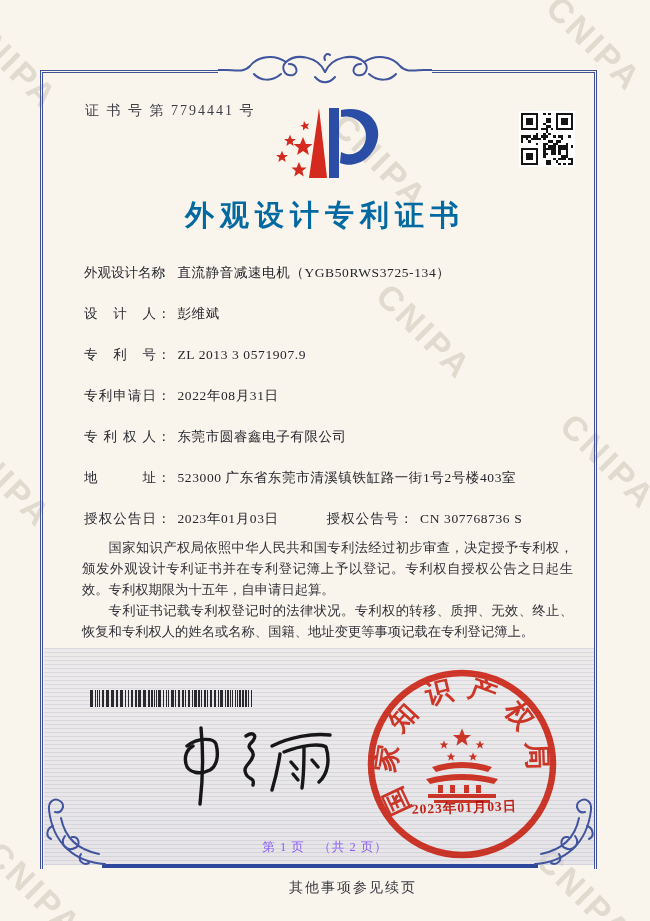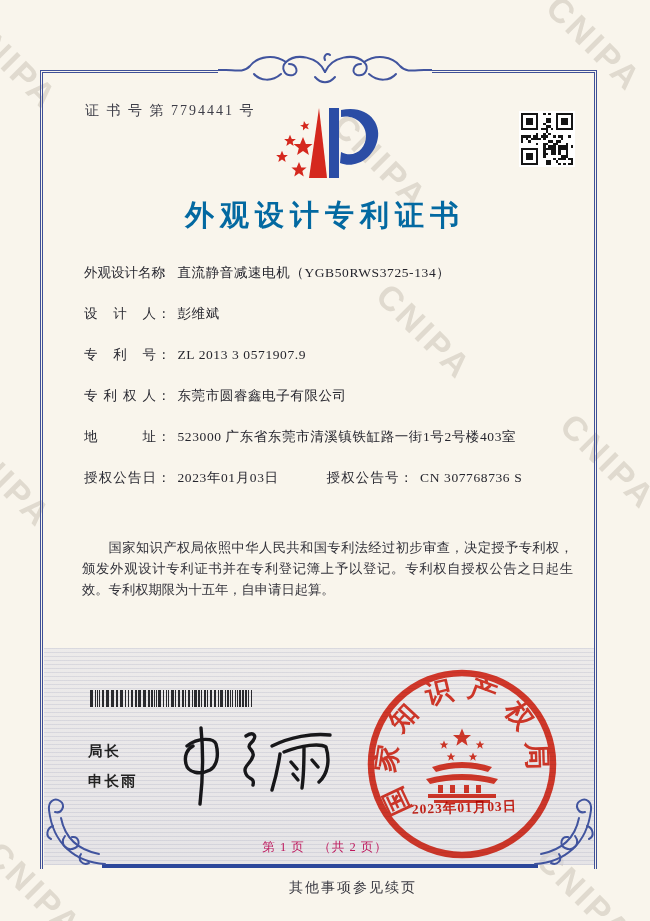--- a/index.html
+++ b/index.html
@@ -61,21 +61,21 @@
 
   .seal { position:absolute; left:364px; top:666px; width:196px; height:196px; z-index:5;
           mix-blend-mode:multiply; opacity:0.94; }
   .seal-arc { font-size:27px; font-weight:bold; letter-spacing:12px; fill:#e2301f;
               font-family:"Liberation Serif","DejaVu Serif",serif; }
   .seal-date { position:absolute; left:377px; top:799px; width:175px; text-align:center; z-index:6;
                color:#d8251a; font-weight:bold; font-size:13.5px; letter-spacing:1px;
                transform:rotate(-2deg); mix-blend-mode:multiply; }
 
   .page-indicator { position:absolute; left:0; top:839px; width:650px; text-align:center; z-index:4;
-                    font-size:12.5px; letter-spacing:1px; color:#be185d; }
+                    font-size:12.5px; letter-spacing:1px; color:#8b5cf6; }
   .continuation { position:absolute; left:0; top:879px; width:650px; text-align:center; z-index:4;
                   font-size:14px; letter-spacing:2px; color:#3a3a42;padding-left:28px; }
   .flourish { stroke:#41549e; fill:none; stroke-width:2; stroke-linecap:round; }
 </style>
 </head>
 <body>
 
 <div class="page">
 
   <div id="wm-layer">
@@ -271,27 +271,29 @@
         <rect x="20" y="20" width="1" height="1" fill="#151515"></rect>
       </svg>
   </div>
 
   <div class="title">外观设计专利证书</div>
 
   <div class="fields" id="fields-container">
       <div class="frow"><span class="flabel">外观设计名称</span><span class="fcolon">：</span><span class="fvalue">直流静音减速电机（YGB50RWS3725-134）</span></div>
       <div class="frow"><span class="flabel">设计人</span><span class="fcolon">：</span><span class="fvalue">彭维斌</span></div>
       <div class="frow"><span class="flabel">专利号</span><span class="fcolon">：</span><span class="fvalue">ZL 2013 3 0571907.9</span></div>
+      <div class="frow"><span class="flabel">专利申请日</span><span class="fcolon">：</span><span class="fvalue">2022年08月31日</span></div>
       <div class="frow"><span class="flabel">专利权人</span><span class="fcolon">：</span><span class="fvalue">东莞市圆睿鑫电子有限公司</span></div>
       <div class="frow"><span class="flabel">地址</span><span class="fcolon">：</span><span class="fvalue">523000 广东省东莞市清溪镇铁缸路一街1号2号楼403室</span></div>
       <div class="frow"><span class="flabel">授权公告日</span><span class="fcolon">：</span><span class="fvalue">2023年01月03日</span><span class="fpair2"><span class="flabel">授权公告号</span><span class="fcolon">：</span><span class="fvalue">CN 307768736 S</span></span></div>
     </div>
 
   <div class="paras">
     <p>国家知识产权局依照中华人民共和国专利法经过初步审查，决定授予专利权，颁发外观设计专利证书并在专利登记簿上予以登记。专利权自授权公告之日起生效。专利权期限为十五年，自申请日起算。</p>
+    <p>专利证书记载专利权登记时的法律状况。专利权的转移、质押、无效、终止、恢复和专利权人的姓名或名称、国籍、地址变更等事项记载在专利登记簿上。</p>
   </div>
 
   <div class="barcode">
     <svg id="bc-svg" width="166" height="17">
         <rect x="0" y="0" width="3" height="17" fill="#2a2a2e"></rect>
         <rect x="5" y="0" width="1" height="17" fill="#2a2a2e"></rect>
         <rect x="7" y="0" width="1" height="17" fill="#2a2a2e"></rect>
         <rect x="9" y="0" width="1" height="17" fill="#2a2a2e"></rect>
         <rect x="12" y="0" width="2" height="17" fill="#2a2a2e"></rect>
         <rect x="16" y="0" width="3" height="17" fill="#2a2a2e"></rect>
@@ -335,24 +337,20 @@
         <rect x="145" y="0" width="1" height="17" fill="#2a2a2e"></rect>
         <rect x="147" y="0" width="1" height="17" fill="#2a2a2e"></rect>
         <rect x="149" y="0" width="2" height="17" fill="#2a2a2e"></rect>
         <rect x="152" y="0" width="2" height="17" fill="#2a2a2e"></rect>
         <rect x="155" y="0" width="2" height="17" fill="#2a2a2e"></rect>
         <rect x="158" y="0" width="1" height="17" fill="#2a2a2e"></rect>
         <rect x="161" y="0" width="1" height="17" fill="#2a2a2e"></rect>
       </svg>
   </div>
 
-  <div class="director">
-    <div>局长</div>
-    <div>申长雨</div>
-  </div>
 
   <div class="signature">
     <svg width="185" height="100" viewBox="0 0 185 100">
       <g fill="none" stroke="#17171a" stroke-width="3.4" stroke-linecap="round" stroke-linejoin="round">
         <path d="M27,30 C38,21 54,22 56,28 C59,39 57,50 50,54 C40,59 28,57 26,48 C24,40 27,33 33,30"></path>
         <path d="M41,12 C43,32 43,62 40,88"></path>
         <path d="M86,20 C94,15 98,20 91,27 C85,33 95,33 93,40 C91,48 82,50 86,58 C88,64 95,61 93,69"></path>
         <path d="M112,30 C130,21 152,17 170,19"></path>
         <path d="M120,38 C118,52 115,64 112,74"></path>
         <path d="M124,36 C142,29 160,27 166,31 C170,44 168,58 159,66"></path>

